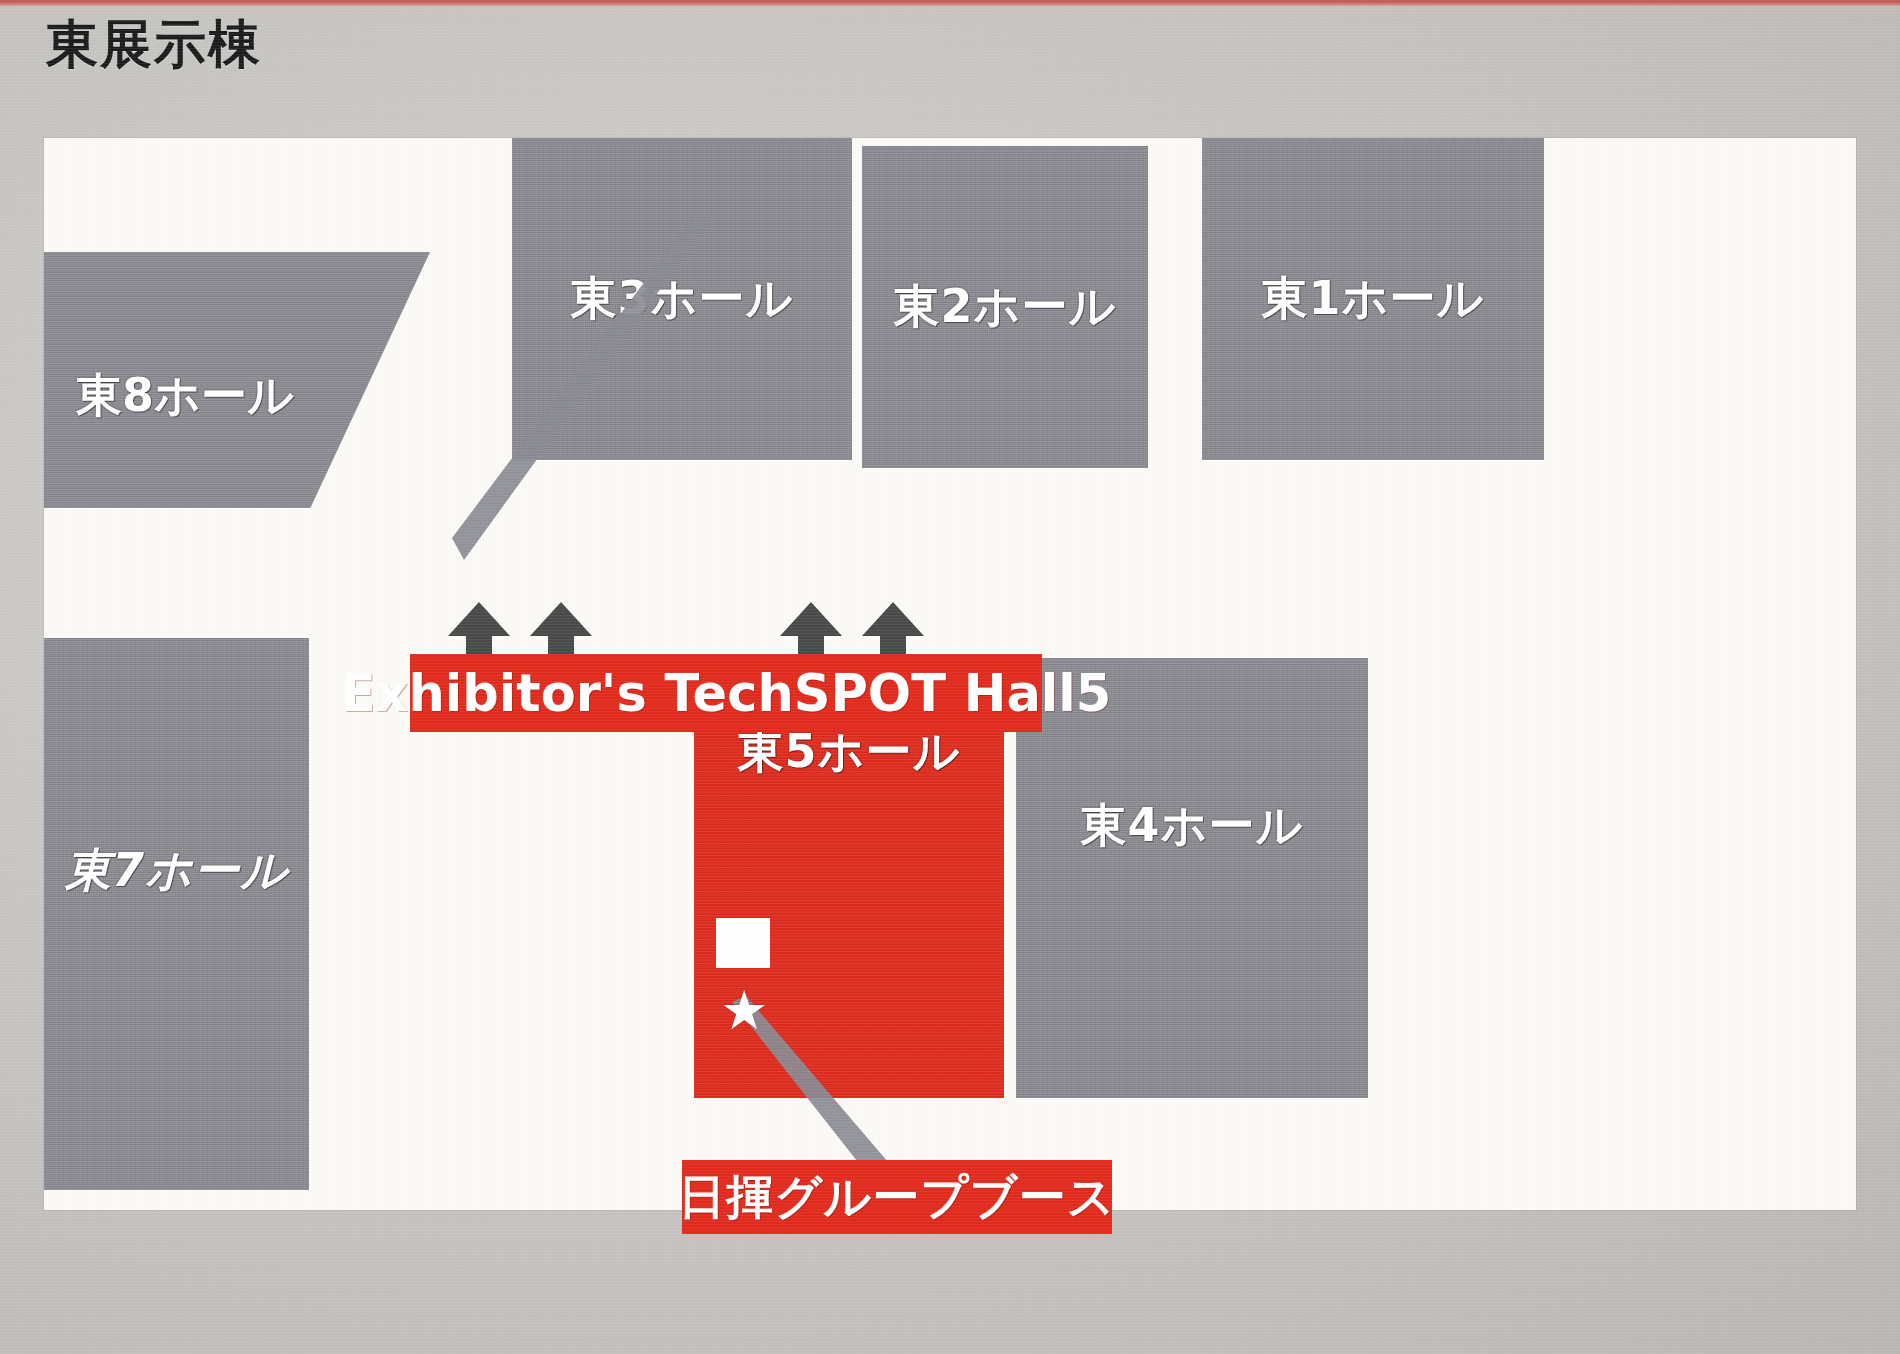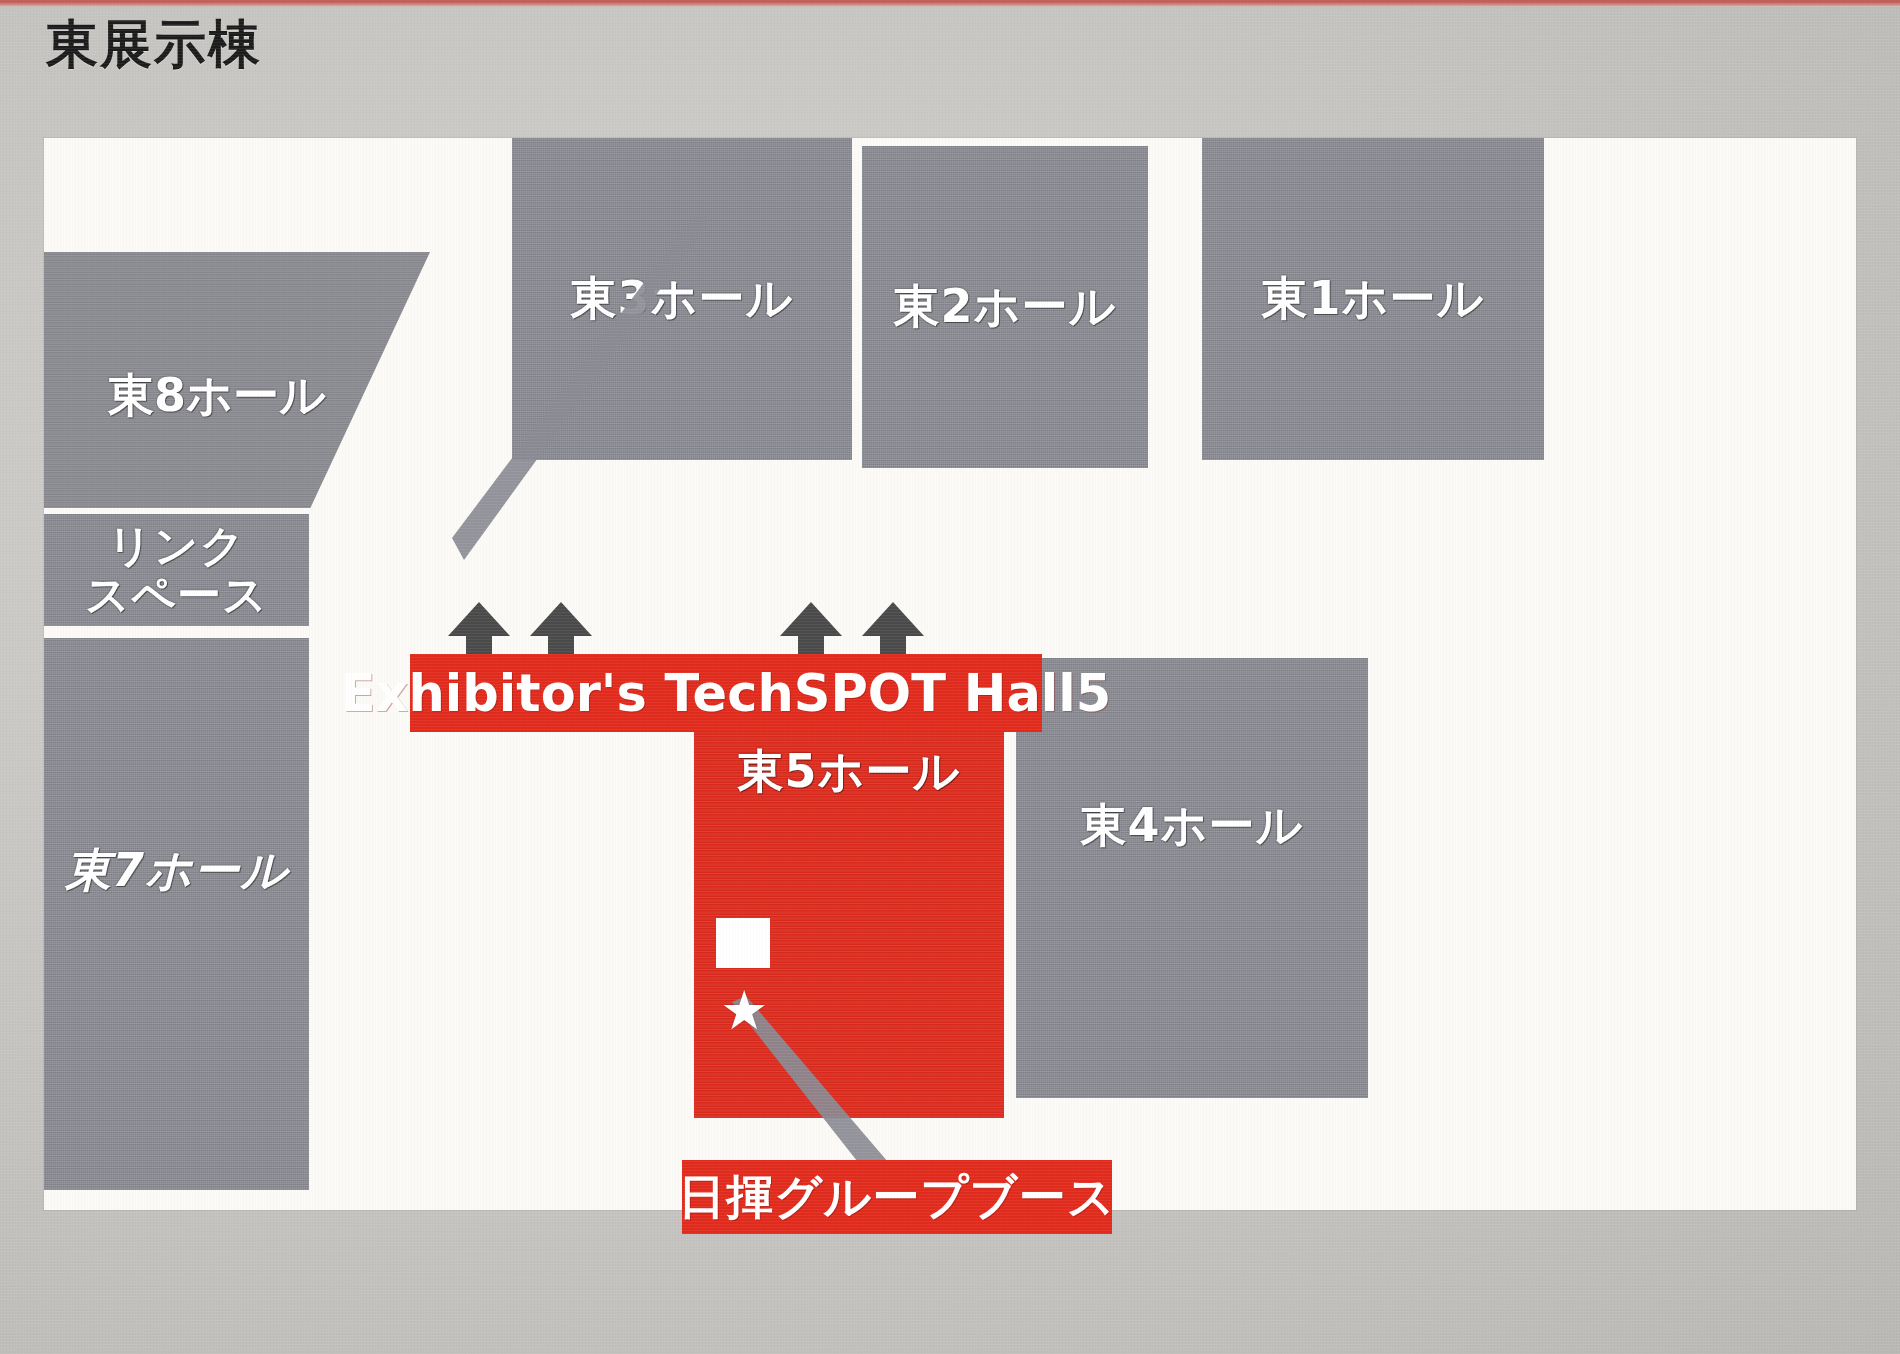--- a/index.html
+++ b/index.html
@@ -86,33 +86,33 @@
   #hall8-shape{
     position:absolute;left:0px;top:114px;width:386px;height:256px;
     background:#8a8a92;
     background-image:
       repeating-linear-gradient(0deg, rgba(255,255,255,.05) 0 1px, rgba(0,0,0,.04) 1px 2px);
     clip-path:polygon(0 0, 84% 0, 100% 0, 69% 100%, 0 100%);
   }
   #hall8-clip{
     position:absolute;left:0px;top:114px;width:386px;height:288px;
     display:flex;align-items:center;justify-content:flex-start;
-    padding-left:64px;box-sizing:border-box;text-align:center;
+    padding-left:32px;box-sizing:border-box;text-align:center;
   }
 
   #linkspace{ left:0px;   top:376px; width:265px; height:112px; flex-direction:column; }
   #linkspace .lbl{ font-size:44px; }
   #hall7   { left:0px;   top:500px; width:265px; height:552px; align-items:center;
              padding-bottom:86px; box-sizing:border-box;font-style:italic;}
   #hall3   { left:468px; top:0px;   width:340px; height:322px; align-items:center;}
   #hall2   { left:818px; top:8px;   width:286px; height:322px;}
   #hall1   { left:1158px;top:0px;   width:342px; height:322px;}
   #hall6   { left:300px; top:520px; width:344px; height:440px; align-items:flex-end;
              padding-bottom:104px;box-sizing:border-box;}
-  #hall5   { left:650px; top:540px; width:310px; height:440px; align-items:flex-start;
+  #hall5   { left:650px; top:520px; width:310px; height:440px; align-items:flex-start;
              justify-content:center; padding-top:68px; box-sizing:border-box;}
   #hall4   { left:972px; top:520px; width:352px; height:440px; align-items:center;
              padding-bottom:104px;box-sizing:border-box;}
 
   
   #hall5-square{
     position:absolute;left:672px;top:780px;width:54px;height:50px;
     background:#ffffff;
   }
   #hall5-star{
@@ -164,24 +164,20 @@
 
   <div id="title">東展示棟</div>
 
   <div id="canvas">
 
     <div id="hall8-shape"></div>
     <div id="hall8-clip">
       <span class="lbl" style="color:#fff;font-size:46px;font-weight:700;text-shadow:0 0 2px rgba(0,0,0,.55),1px 1px 0 rgba(0,0,0,.35);">東8ホール</span>
     </div>
 
-    <div class="hall" id="linkspace">
-      <span class="lbl">リンク</span>
-      <span class="lbl">スペース</span>
-    </div>
 
     <div class="hall" id="hall7">
       <span class="lbl">東7ホール</span>
     </div>
 
     <div class="hall" id="hall3">
       <span class="lbl">東3ホール</span>
     </div>
     <div class="hall" id="hall2">
       <span class="lbl">東2ホール</span>

